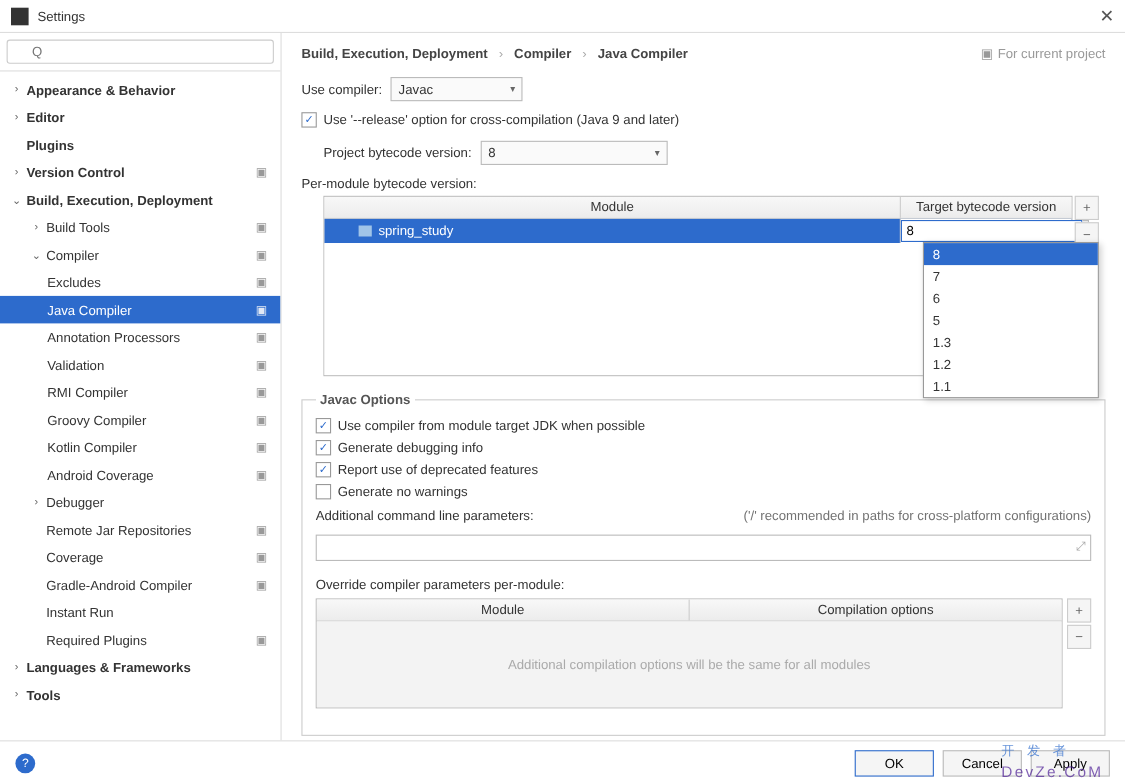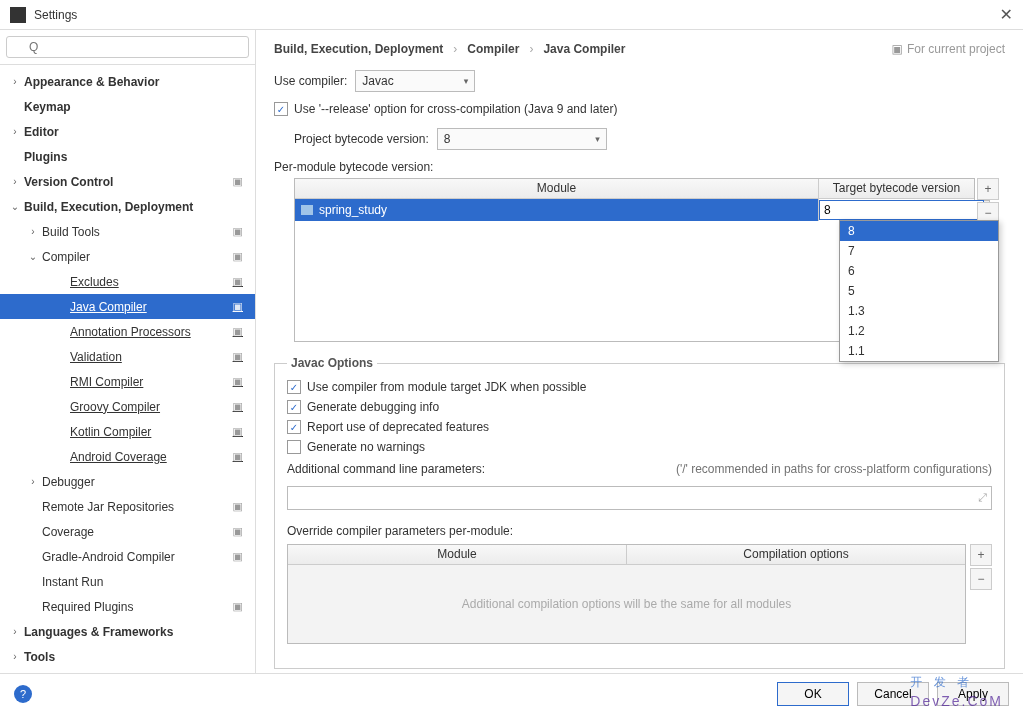--- a/index.html
+++ b/index.html
@@ -16,40 +16,40 @@
 .search-wrap .mag { position: absolute; left: 12px; top: 10px; color: #bbb; font-size: 12px; }
 .tree { flex: 1; overflow-y: auto; padding: 4px 0; }
 .tree-item { display: flex; align-items: center; height: 25px; padding: 0 6px 0 8px; cursor: pointer; position: relative; }
 .tree-item .chevron { width: 14px; text-align: center; color: #666; font-size: 10px; }
 .tree-item .lbl { flex: 1; padding-left: 2px; }
 .tree-item.bold .lbl { font-weight: 700; }
 .tree-item .badge { color: #999; font-size: 11px; padding-right: 6px; }
 .tree-item.selected { background: #2D6BCC; color: #fff; }
 .tree-item.selected .badge { color: #e0e8f5; }
 .indent1 { padding-left: 26px; }
-.indent2 { padding-left: 54px; text-decoration: underline; }
+.indent2 { padding-left: 27px; }
 .content { flex: 1; padding: 12px 18px; position: relative; overflow: auto; }
 .breadcrumb { display: flex; align-items: center; gap: 10px; margin-bottom: 14px; }
 .breadcrumb .crumb { font-weight: 700; color: #444; }
 .breadcrumb .sep { color: #aaa; }
 .breadcrumb .right-note { margin-left: auto; color: #999; display: flex; align-items: center; gap: 4px; }
 .row { display: flex; align-items: center; margin-bottom: 10px; gap: 8px; }
 .label { color: #333; }
 select, .fake-select { height: 22px; border: 1px solid #bbb; background: #fafafa; padding: 0 18px 0 6px; position: relative; }
 .fake-select { display: inline-flex; align-items: center; min-width: 120px; }
 .fake-select .caret { position: absolute; right: 6px; color: #666; font-size: 9px; }
 .checkbox-row { display: flex; align-items: center; gap: 6px; margin-bottom: 6px; }
 .checkbox { width: 14px; height: 14px; border: 1px solid #999; display: inline-flex; align-items: center; justify-content: center; font-size: 10px; color: #2D6BCC; background: #fff; }
 .section-label { margin: 8px 0 4px; color: #333; }
 .module-table { border: 1px solid #bbb; background: #fff; position: relative; }
 .module-header { display: flex; height: 20px; background: linear-gradient(#f8f8f8,#ececec); border-bottom: 1px solid #ccc; }
 .module-header .col { text-align: center; padding: 2px 6px; border-right: 1px solid #ccc; }
 .module-header .col:last-child { border-right: none; }
 .module-row { display: flex; height: 22px; }
-.module-row.sel { background: #2D6BCC; color: #fff; }
+.module-row.sel { background: #2D6BCC; color: #fff; padding-left: 25px; }
 .module-row .cell { padding: 3px 6px; display: flex; align-items: center; border-right: 1px solid #ccc; }
 .module-row .cell:last-child { border-right: none; }
 .folder-icon { width: 12px; height: 10px; background: #a0c4e8; margin-right: 6px; display: inline-block; }
 .module-body { height: 120px; background: #fff; position: relative; }
 .side-buttons { position: absolute; right: -24px; top: 0; width: 22px; }
 .side-btn { width: 22px; height: 22px; border: 1px solid #ccc; background: #f5f5f5; text-align: center; line-height: 20px; margin-bottom: 2px; cursor: pointer; color: #666; }
 .target-cell { background: #fff; color: #333; display: flex; align-items: center; height: 22px; }
 .target-input { flex: 1; height: 20px; border: 1px solid #2D6BCC; padding: 0 4px; outline: none; }
 .target-input-wrap { display: flex; align-items: center; width: 100%; }
 .target-caret { width: 18px; height: 20px; border: 1px solid #bbb; border-left: none; display: flex; align-items: center; justify-content: center; background: #f0f0f0; font-size: 9px; color: #555; }
@@ -87,24 +87,20 @@
     <div class="search-wrap">
       <span class="mag">🔍</span>
       <input class="search-input" placeholder="Q" style="">
     </div>
     <div class="tree" id="tree">
         <div class="tree-item bold">
           <span class="chevron">›</span>
           <span class="lbl">Appearance &amp; Behavior</span>
         </div>
         <div class="tree-item bold">
-          <span class="chevron"></span>
-          <span class="lbl">Keymap</span>
-        </div>
-        <div class="tree-item bold">
           <span class="chevron">›</span>
           <span class="lbl">Editor</span>
         </div>
         <div class="tree-item bold">
           <span class="chevron"></span>
           <span class="lbl">Plugins</span>
         </div>
         <div class="tree-item bold">
           <span class="chevron">›</span>
           <span class="lbl">Version Control</span>

